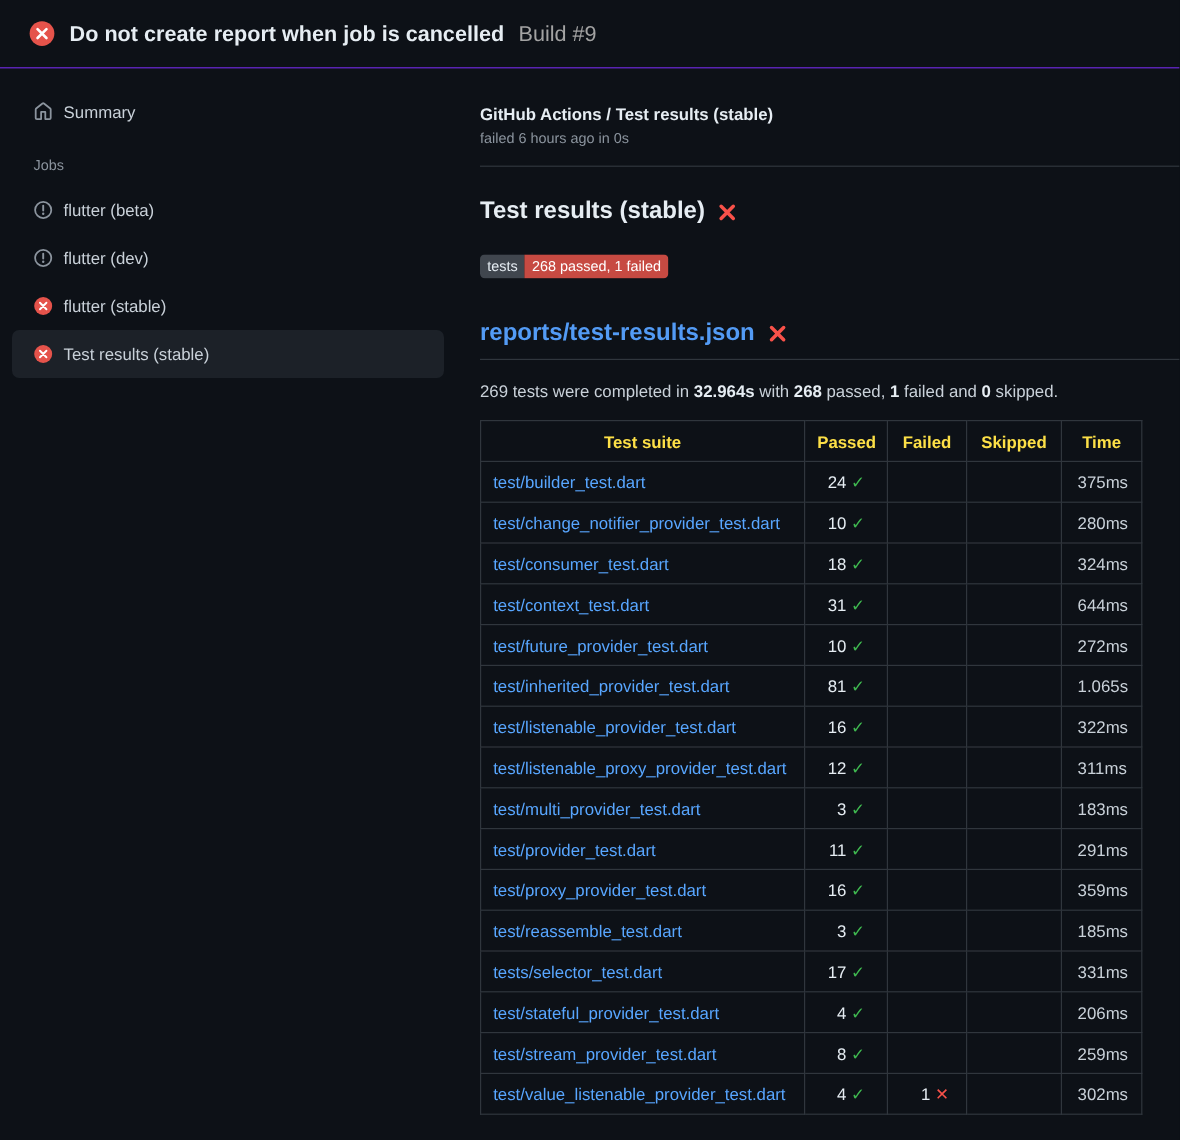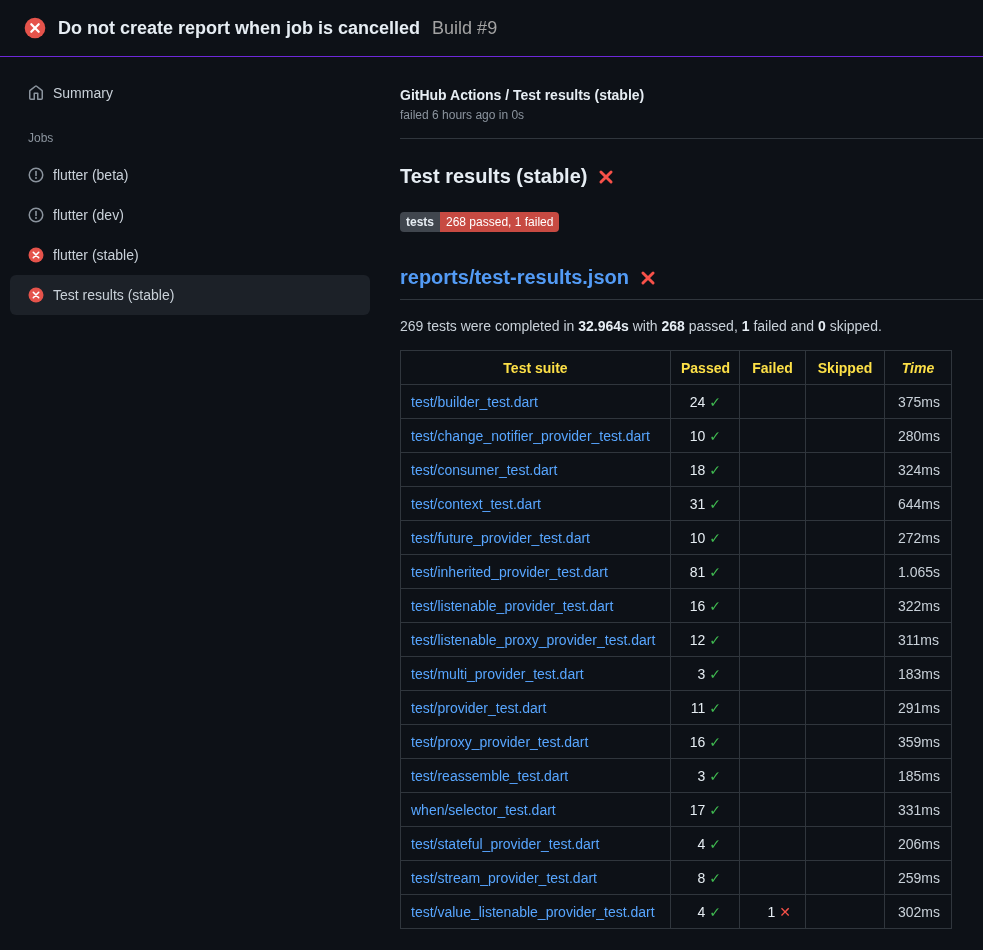--- a/index.html
+++ b/index.html
@@ -49,21 +49,21 @@
   .section-title {
     display:flex; align-items:center; gap:10px;
     margin-top:26px; font-size:20px; font-weight:700; color:#e6edf3;
   }
   .x-icon { display:flex; flex:0 0 auto; }
 
   .badge {
     display:inline-flex; margin-top:24px; font-size:12px;
     border-radius:4px; overflow:hidden; line-height:1;
   }
-  .badge-label { background:#40464e; color:#e6edf3; padding:4px 6px;font-weight:bold; }
+  .badge-label { background:#40464e; color:#e6edf3; padding:4px 6px; }
   .badge-value { background:#c74a42; color:#ffffff; padding:4px 6px; }
 
   .report-title {
     display:flex; align-items:center; gap:10px;
     margin-top:34px; padding-bottom:10px;
     border-bottom:1px solid #30363d;
     font-size:20px; font-weight:700;
   }
   .report-title a { color:#539bf5; text-decoration:none; cursor:pointer; }
 
@@ -81,21 +81,21 @@
     overflow:hidden; white-space:nowrap;
   }
   .results th { font-weight:700; color:#fde047; text-align:center; }
   .col-suite   { width:270px; }
   .col-passed  { width:69px; }
   .col-failed  { width:66px; }
   .col-skipped { width:79px; }
   .col-time    { width:67px; }
   .th-passed, .th-failed { text-align:right; padding-right:8px; }
   .th-skipped { text-align:center; }
-  .th-time { text-align:left; padding-left:13px;font-style:italic; }
+  .th-time { text-align:left; padding-left:13px; }
   td.suite a { color:#58a6ff; text-decoration:none; cursor:pointer; }
   td.passedcell { text-align:right; padding-right:18px; color:#e6edf3; }
   td.failedcell { text-align:right; padding-right:14px; color:#e6edf3; }
   td.skippedcell { text-align:center; }
   td.timecell { color:#c9d1d9; padding-left:13px; }
   .check { color:#3fb950; font-weight:700; }
   .cross { color:#f85149; font-weight:700; }
 </style>
 </head>
 <body>
@@ -290,21 +290,21 @@
             <td class="timecell">359ms</td>
           </tr>
           <tr>
             <td class="suite"><a>test/reassemble_test.dart</a></td>
             <td class="passedcell">3 <span class="check">✓</span></td>
             <td class="failedcell"></td>
             <td class="skippedcell"></td>
             <td class="timecell">185ms</td>
           </tr>
           <tr>
-            <td class="suite"><a>when/selector_test.dart</a></td>
+            <td class="suite"><a>tests/selector_test.dart</a></td>
             <td class="passedcell">17 <span class="check">✓</span></td>
             <td class="failedcell"></td>
             <td class="skippedcell"></td>
             <td class="timecell">331ms</td>
           </tr>
           <tr>
             <td class="suite"><a>test/stateful_provider_test.dart</a></td>
             <td class="passedcell">4 <span class="check">✓</span></td>
             <td class="failedcell"></td>
             <td class="skippedcell"></td>

